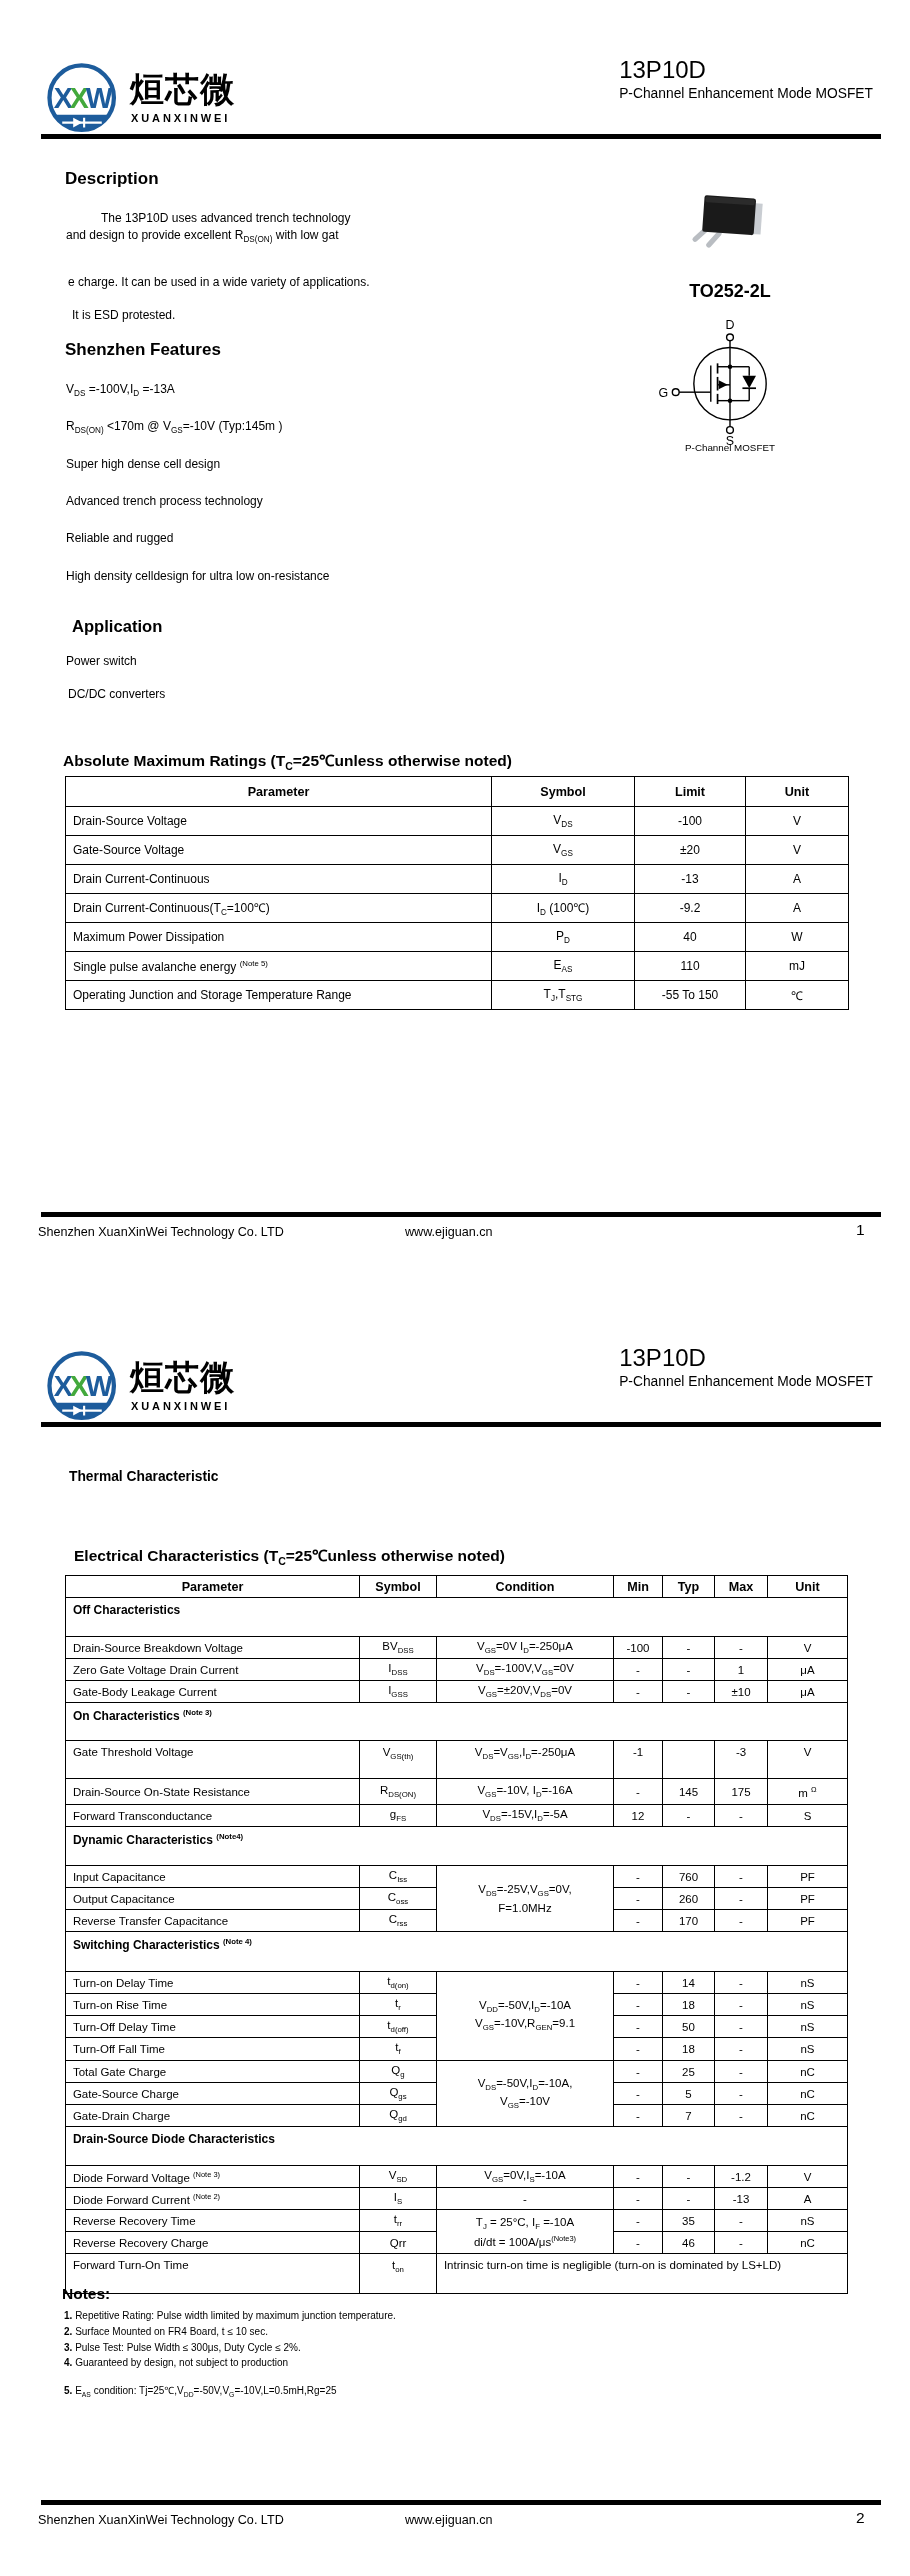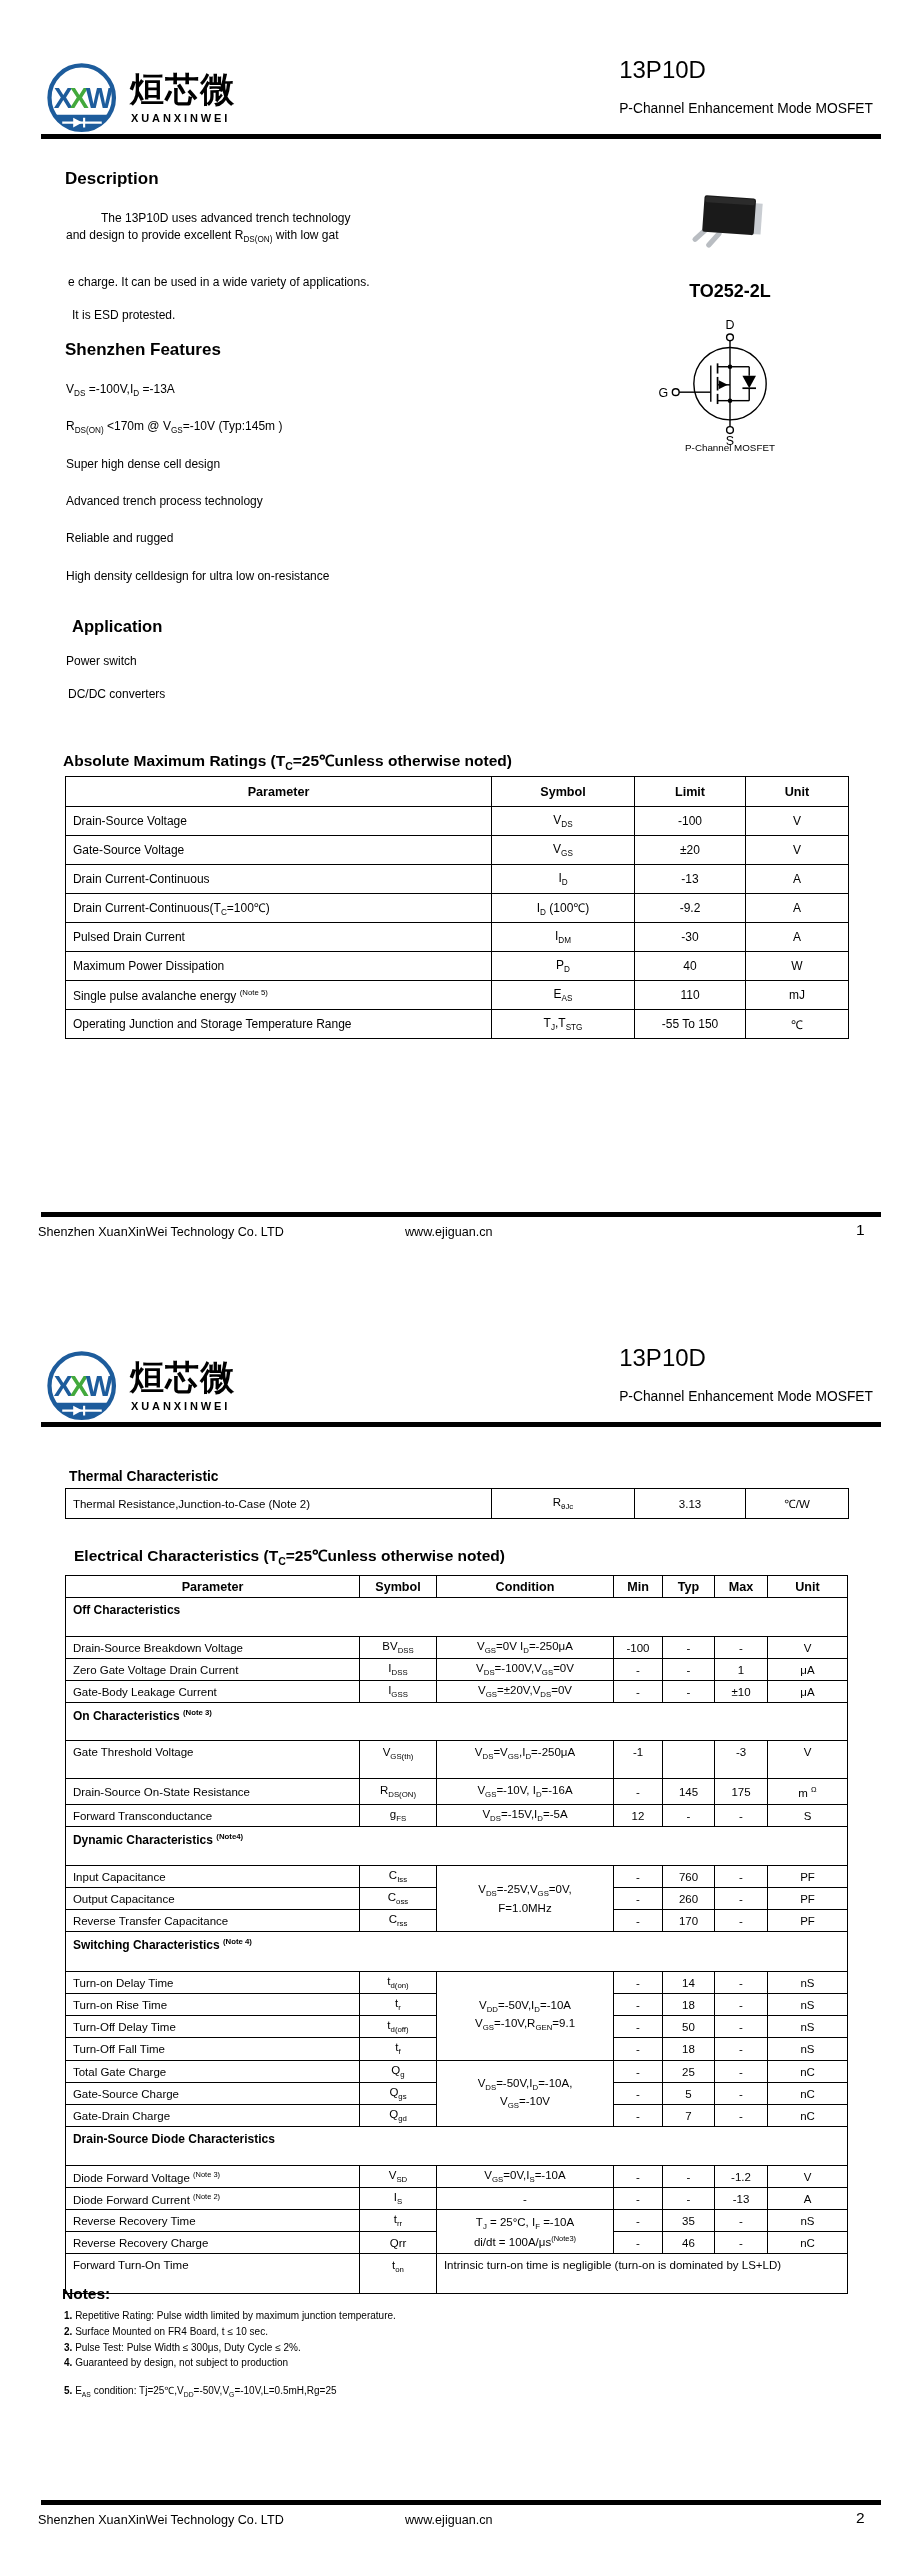--- a/index.html
+++ b/index.html
@@ -5,21 +5,21 @@
   html,body{margin:0;padding:0;background:#fff;}
   .page{position:relative;width:910px;height:1288px;background:#fff;overflow:hidden;
         font-family:"Liberation Sans",sans-serif;color:#000;}
   
   .hdr-rule{position:absolute;left:41px;top:134px;width:840px;height:4.6px;background:#000;}
   .logo-svg{position:absolute;left:44px;top:60px;width:76px;height:76px;}
   .logo-cn{position:absolute;left:130px;top:67px;font-size:34px;font-weight:bold;letter-spacing:1.1px;}
   .logo-en{position:absolute;left:131px;top:112px;font-size:11px;font-weight:bold;letter-spacing:2.9px;}
   .title-blk{position:absolute;right:37px;top:56px;text-align:left;}
   .part-no{font-size:24px;}
-  .part-sub{font-size:13.8px;margin-top:17px;}
+  .part-sub{font-size:13.8px;margin-top:2px;}
   
   .h1{position:absolute;font-weight:bold;font-size:17px;}
   .h2{position:absolute;font-weight:bold;font-size:15.5px;}
   .h3{position:absolute;font-weight:bold;font-size:13.8px;}
   .body-t{position:absolute;font-size:12px;}
   sub{font-size:68%;}
   sup{font-size:65%;}
   
   table.tbl{position:absolute;border-collapse:collapse;table-layout:fixed;width:783px;}
   .tbl td{border:1.1px solid #000;font-size:11.5px;text-align:center;vertical-align:middle;
@@ -161,26 +161,20 @@
           <td>-13</td>
           <td>A</td>
         </tr>
     <tr class="r51">
           <td class="pl">Drain Current-Continuous(T<sub>C</sub>=100℃)</td>
           <td>I<sub>D</sub> (100℃)</td>
           <td>-9.2</td>
           <td>A</td>
         </tr>
     <tr class="r51">
-          <td class="pl">Pulsed Drain Current</td>
-          <td>I<sub>DM</sub></td>
-          <td>-30</td>
-          <td>A</td>
-        </tr>
-    <tr class="r51">
           <td class="pl">Maximum Power Dissipation</td>
           <td>P<sub>D</sub></td>
           <td>40</td>
           <td>W</td>
         </tr>
     <tr class="r51">
           <td class="pl">Single pulse avalanche energy <sup>(Note 5)</sup></td>
           <td>E<sub>AS</sub></td>
           <td>110</td>
           <td>mJ</td>
@@ -214,36 +208,20 @@
   </svg>
   <div class="logo-cn">烜芯微</div>
   <div class="logo-en">XUANXINWEI</div>
   <div class="title-blk">
     <div class="part-no">13P10D</div>
     <div class="part-sub">P-Channel Enhancement Mode MOSFET</div>
   </div>
   <div class="hdr-rule"></div>
 
   <div class="h3" style="left:69px;top:181px;">Thermal Characteristic</div>
-  <table class="tbl" style="left:65px;top:200px;">
-    <colgroup>
-        <col style="width:426px">
-        <col style="width:143px">
-        <col style="width:111px">
-        <col style="width:103px">
-      </colgroup>
-    <tbody>
-        <tr class="r53">
-      <td class="pl">Thermal Resistance,Junction-to-Case (Note 2)</td>
-      <td>R<sub>θJc</sub></td>
-      <td>3.13</td>
-      <td>℃/W</td>
-    </tr>
-  </tbody>
-    </table>
 
   <div class="h2" style="left:74px;top:256px;text-align:right;">Electrical Characteristics (T<sub>C</sub>=25℃unless otherwise noted)</div>
   <table class="tbl elec" style="left:65px;top:287px;">
     <colgroup>
         <col style="width:294px">
         <col style="width:77px">
         <col style="width:177px">
         <col style="width:49px">
         <col style="width:52px">
         <col style="width:53px">

